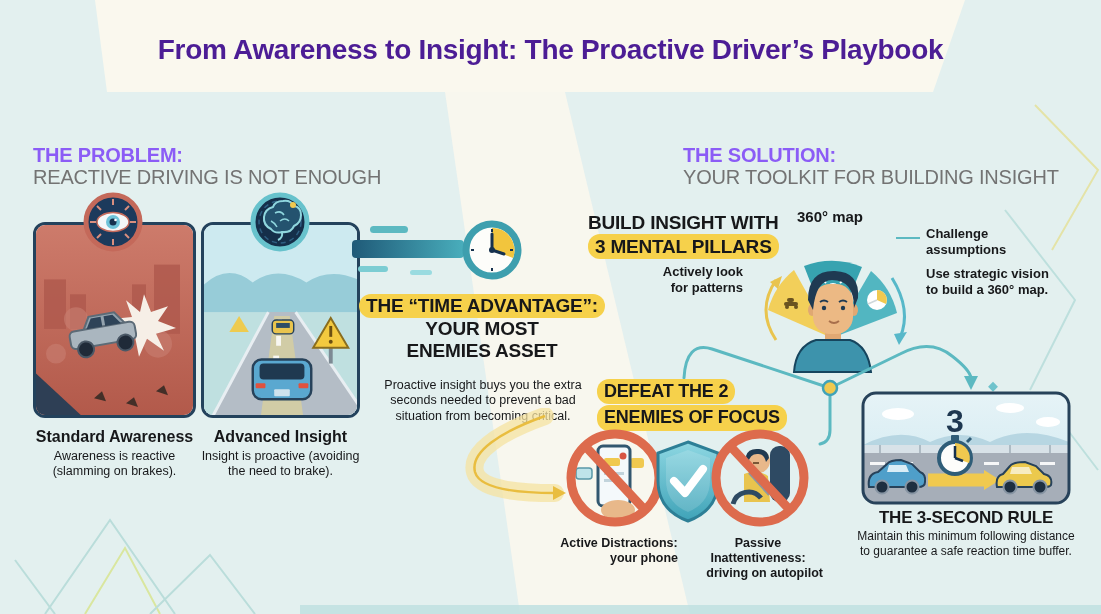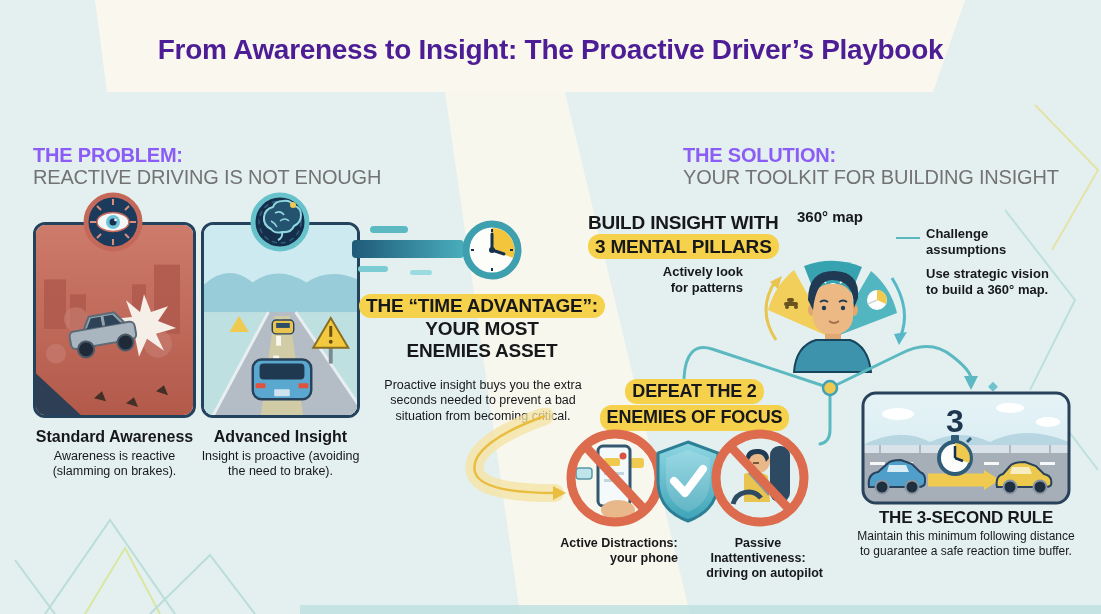--- a/index.html
+++ b/index.html
@@ -24,21 +24,21 @@
 
   .hl{display:inline-block;background:#f6d14b;border-radius:12px;padding:1px 7px;}
 
   .ta-head{width:270px;text-align:center;font-weight:800;line-height:1.15;font-size:19px;letter-spacing:-0.2px;}
   .ta-body{width:234px;text-align:center;font-size:12.5px;font-weight:500;line-height:1.22;}
 
   .pillars-head{font-size:19px;font-weight:800;line-height:1.22;letter-spacing:-0.2px;}
   .small-label{font-size:13px;font-weight:600;line-height:1.2;}
   .map-label{font-size:15px;font-weight:800;text-align:center;}
 
-  .defeat-head{text-align:center;font-size:18px;font-weight:800;line-height:1.3;letter-spacing:-0.2px;}
+  .defeat-head{text-align:left;font-size:18px;font-weight:800;line-height:1.3;letter-spacing:-0.2px;}
   .defeat-head .hl{margin-bottom:1px;}
 
   .enemy-caption{text-align:center;font-size:12.5px;line-height:1.2;}
   .enemy-caption .ec-title{font-weight:800;}
   .enemy-caption .ec-body{font-weight:700;text-align:right;}
 
   .rule-title{text-align:center;font-size:17px;font-weight:800;letter-spacing:-0.2px;}
   .rule-body{text-align:center;font-size:12px;font-weight:500;line-height:1.22;}
 </style>
 </head>

